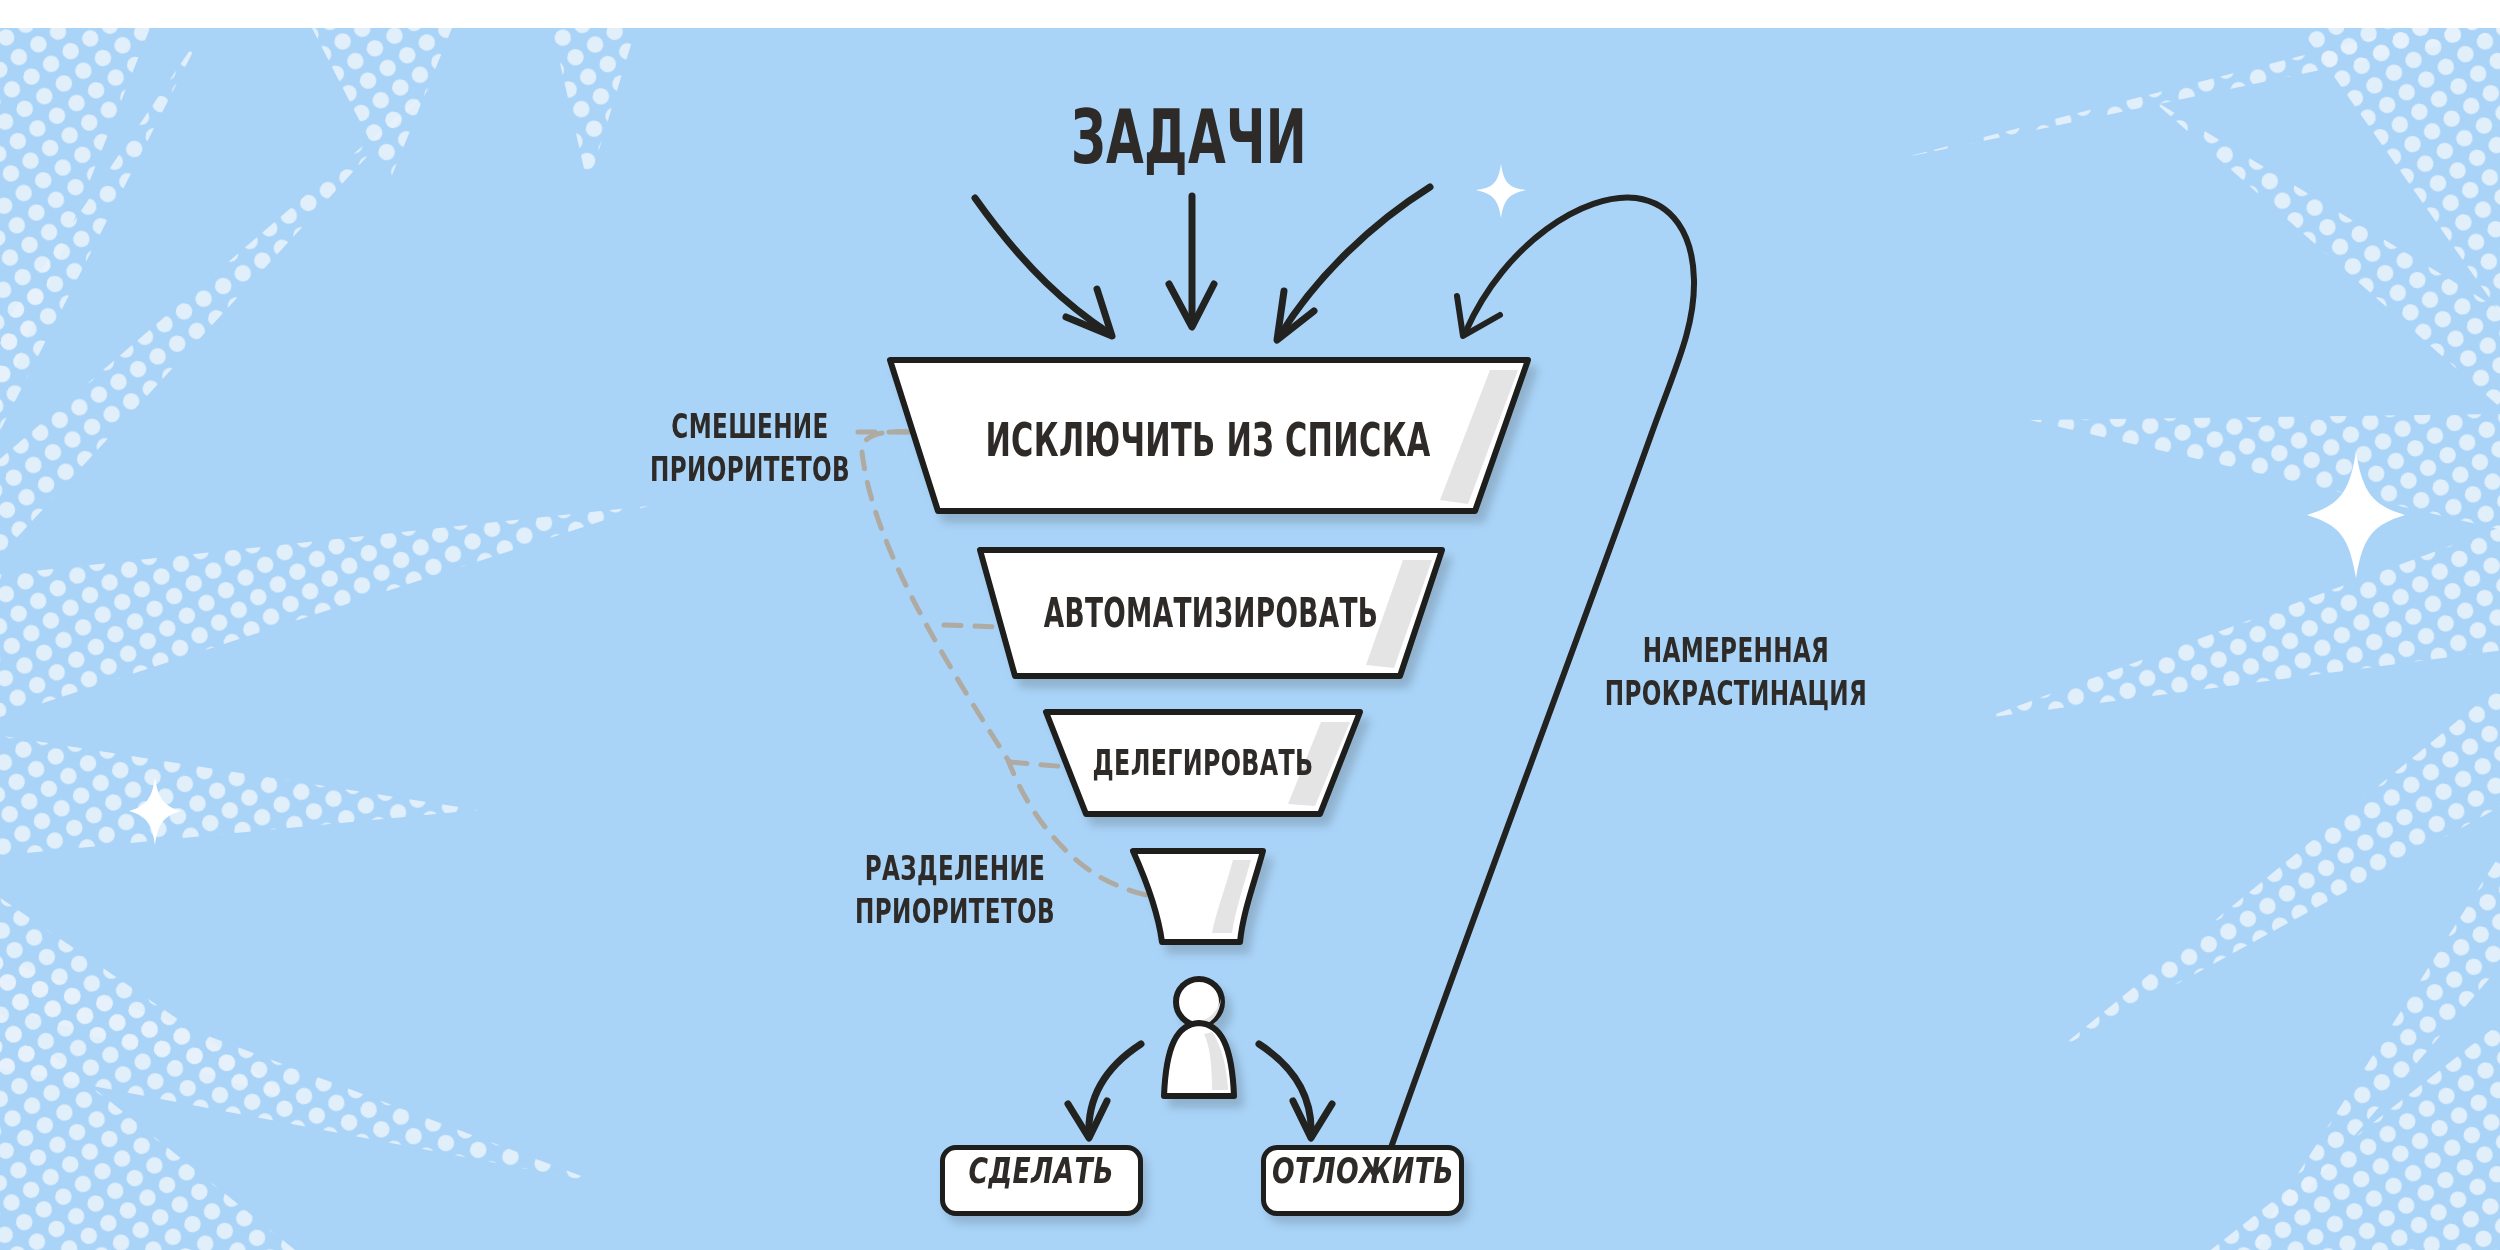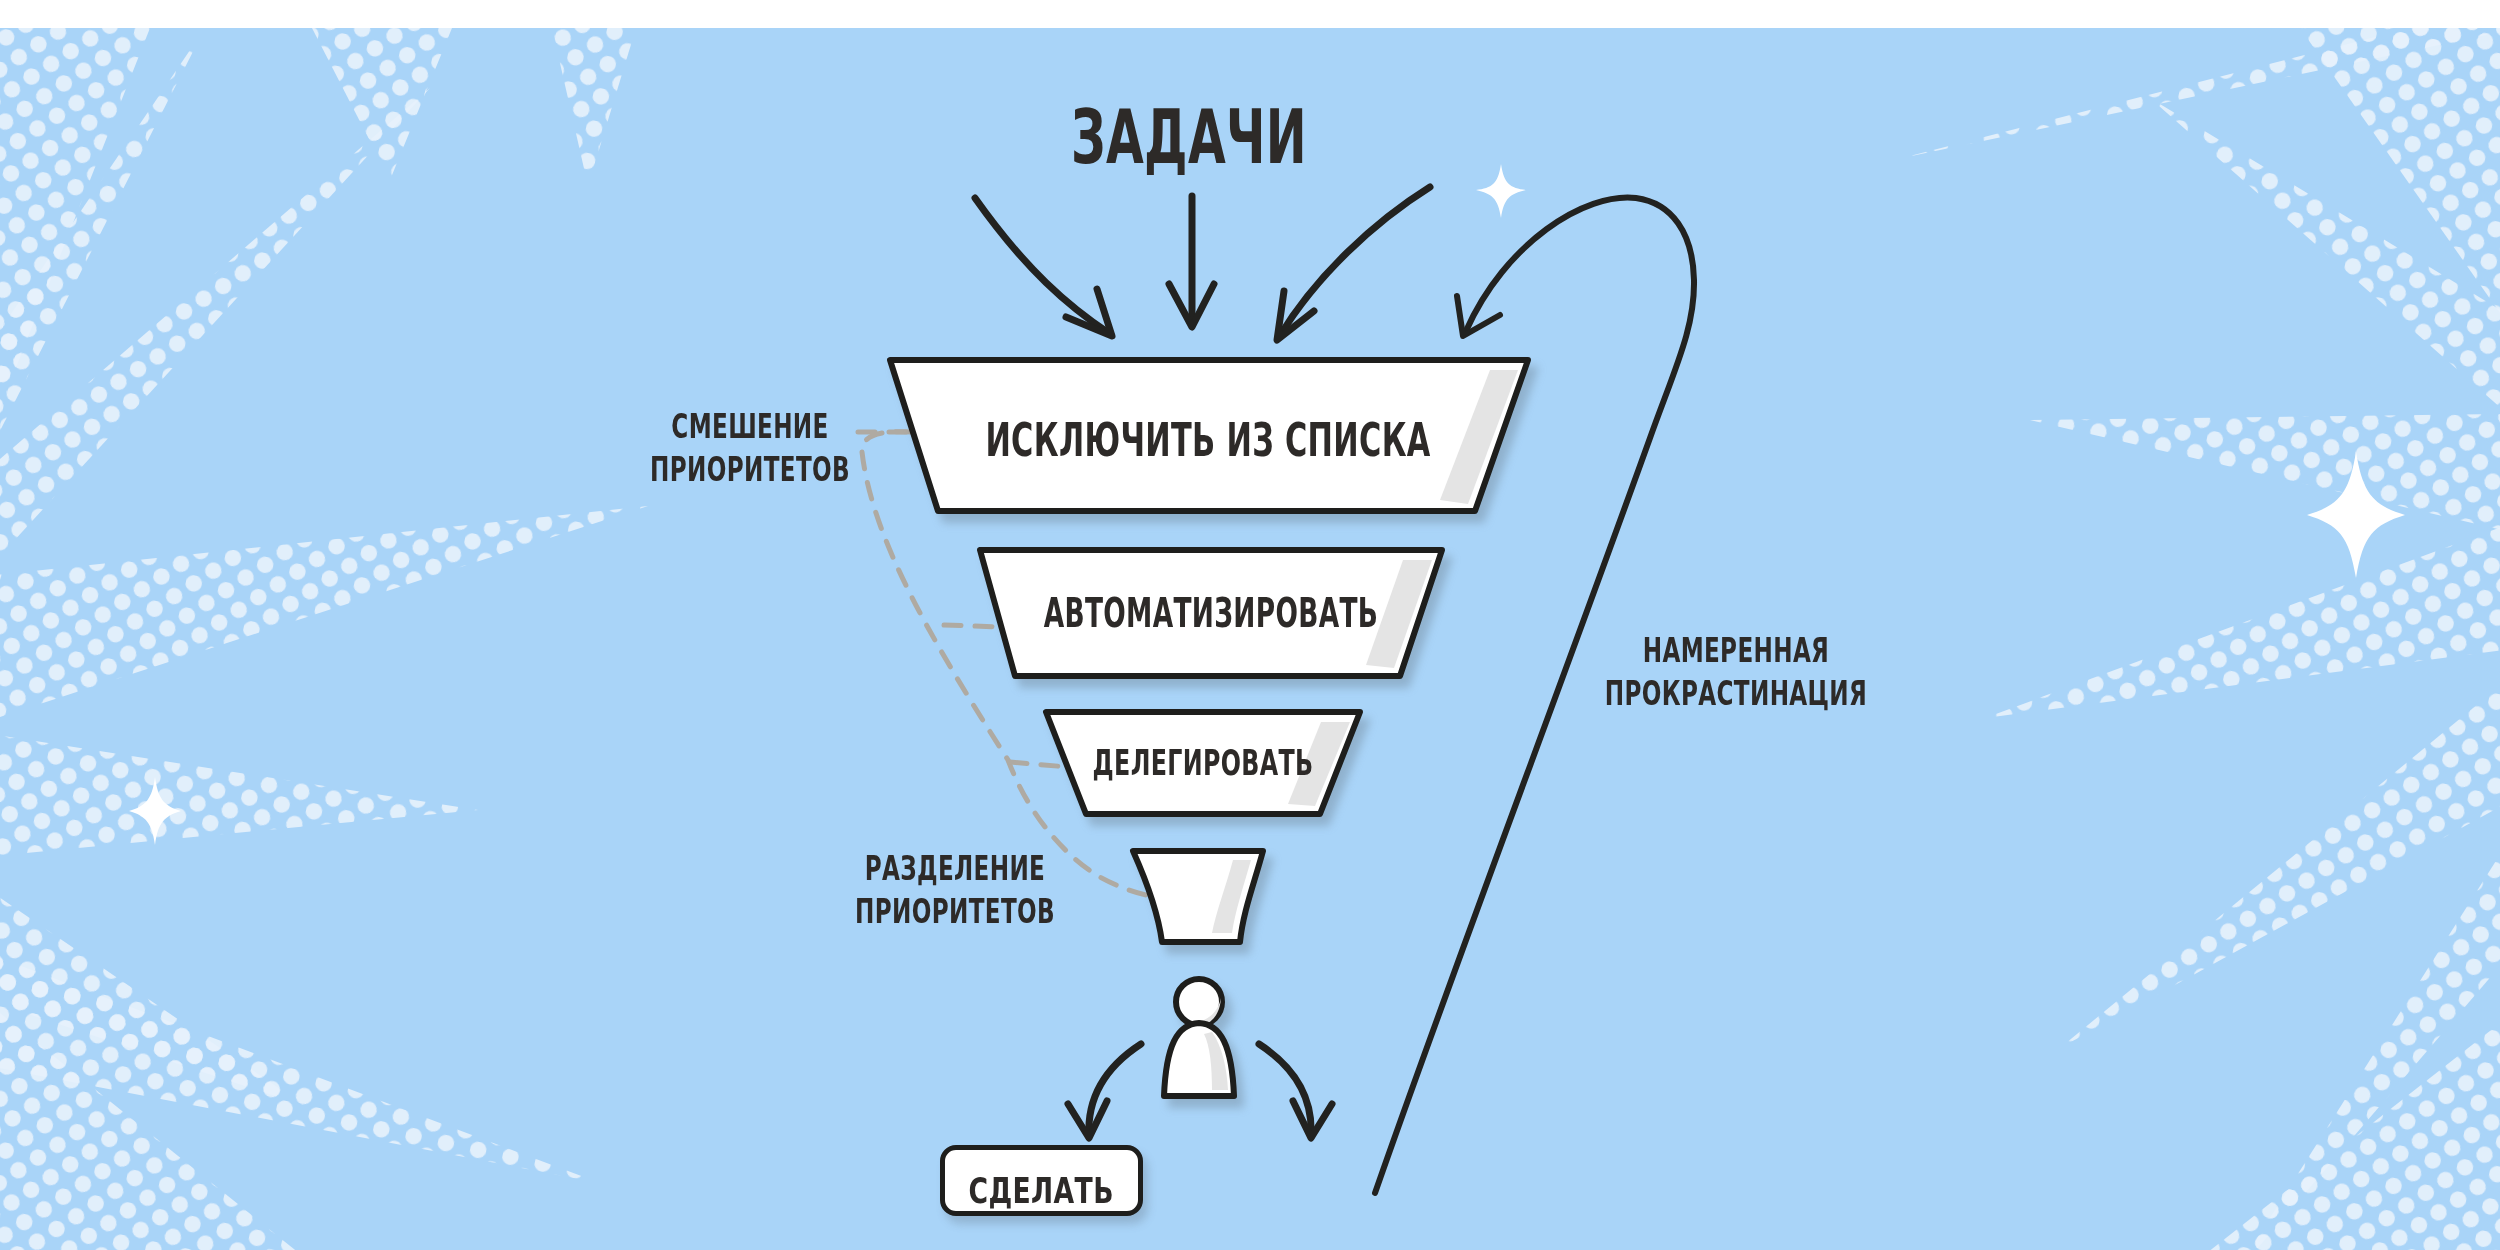--- a/index.html
+++ b/index.html
@@ -29,23 +29,24 @@
   .lvl2{left:861px;top:562px;width:700px;font-size:40px;}
   .lvl3{left:853px;top:714px;width:700px;font-size:36px;}
   .lab-mix{left:570px;top:378px;width:360px;font-size:33px;}
   .lab-sep{left:775px;top:820px;width:360px;font-size:33px;}
   .lab-proc{left:1546px;top:602px;width:380px;font-size:33px;}
   .btn{
     position:absolute;
     background:#FFFFFF;
     border:5px solid #1E1E1C;
     border-radius:16px;
-    display:flex;align-items:flex-end;justify-content:center;
+    display:flex;align-items:flex-start;justify-content:center;
     box-shadow:5px 8px 9px rgba(96,114,130,0.30);
     box-sizing:border-box;
+    font-style:italic;
   }
   .btn-do{left:940px;top:1117px;width:203px;height:71px;}
   .btn-postpone{left:1261px;top:1117px;width:203px;height:71px;}
   .btn span{
     color:#2D2A28;font-weight:700;font-size:36px;letter-spacing:0.5px;
     display:inline-block;transform:scaleX(.74);transform-origin:center;white-space:nowrap;
   }
   .fshadow{filter:drop-shadow(7px 9px 4px rgba(96,114,130,0.35));}
   .outline{stroke:#1E1E1C;fill:#FFFFFF;stroke-width:6;stroke-linejoin:round;}
   .shade{fill:#E4E4E4;stroke:none;}
@@ -156,14 +157,17 @@
   <div class="t lvl2 sx66">АВТОМАТИЗИРОВАТЬ</div>
   <div class="t lvl3 sx66">ДЕЛЕГИРОВАТЬ</div>
 
   <div class="t lab-mix wrapok sx70">СМЕШЕНИЕ ПРИОРИТЕТОВ</div>
   <div class="t lab-sep wrapok sx70">РАЗДЕЛЕНИЕ ПРИОРИТЕТОВ</div>
   <div class="t lab-proc wrapok sx70">НАМЕРЕННАЯ ПРОКРАСТИНАЦИЯ</div>
 
   <div class="btn btn-do">
     <span>СДЕЛАТЬ</span>
   </div>
+  <div class="btn btn-postpone">
+    <span>ОТЛОЖИТЬ</span>
+  </div>
 
 </div>
 
 </body></html>

